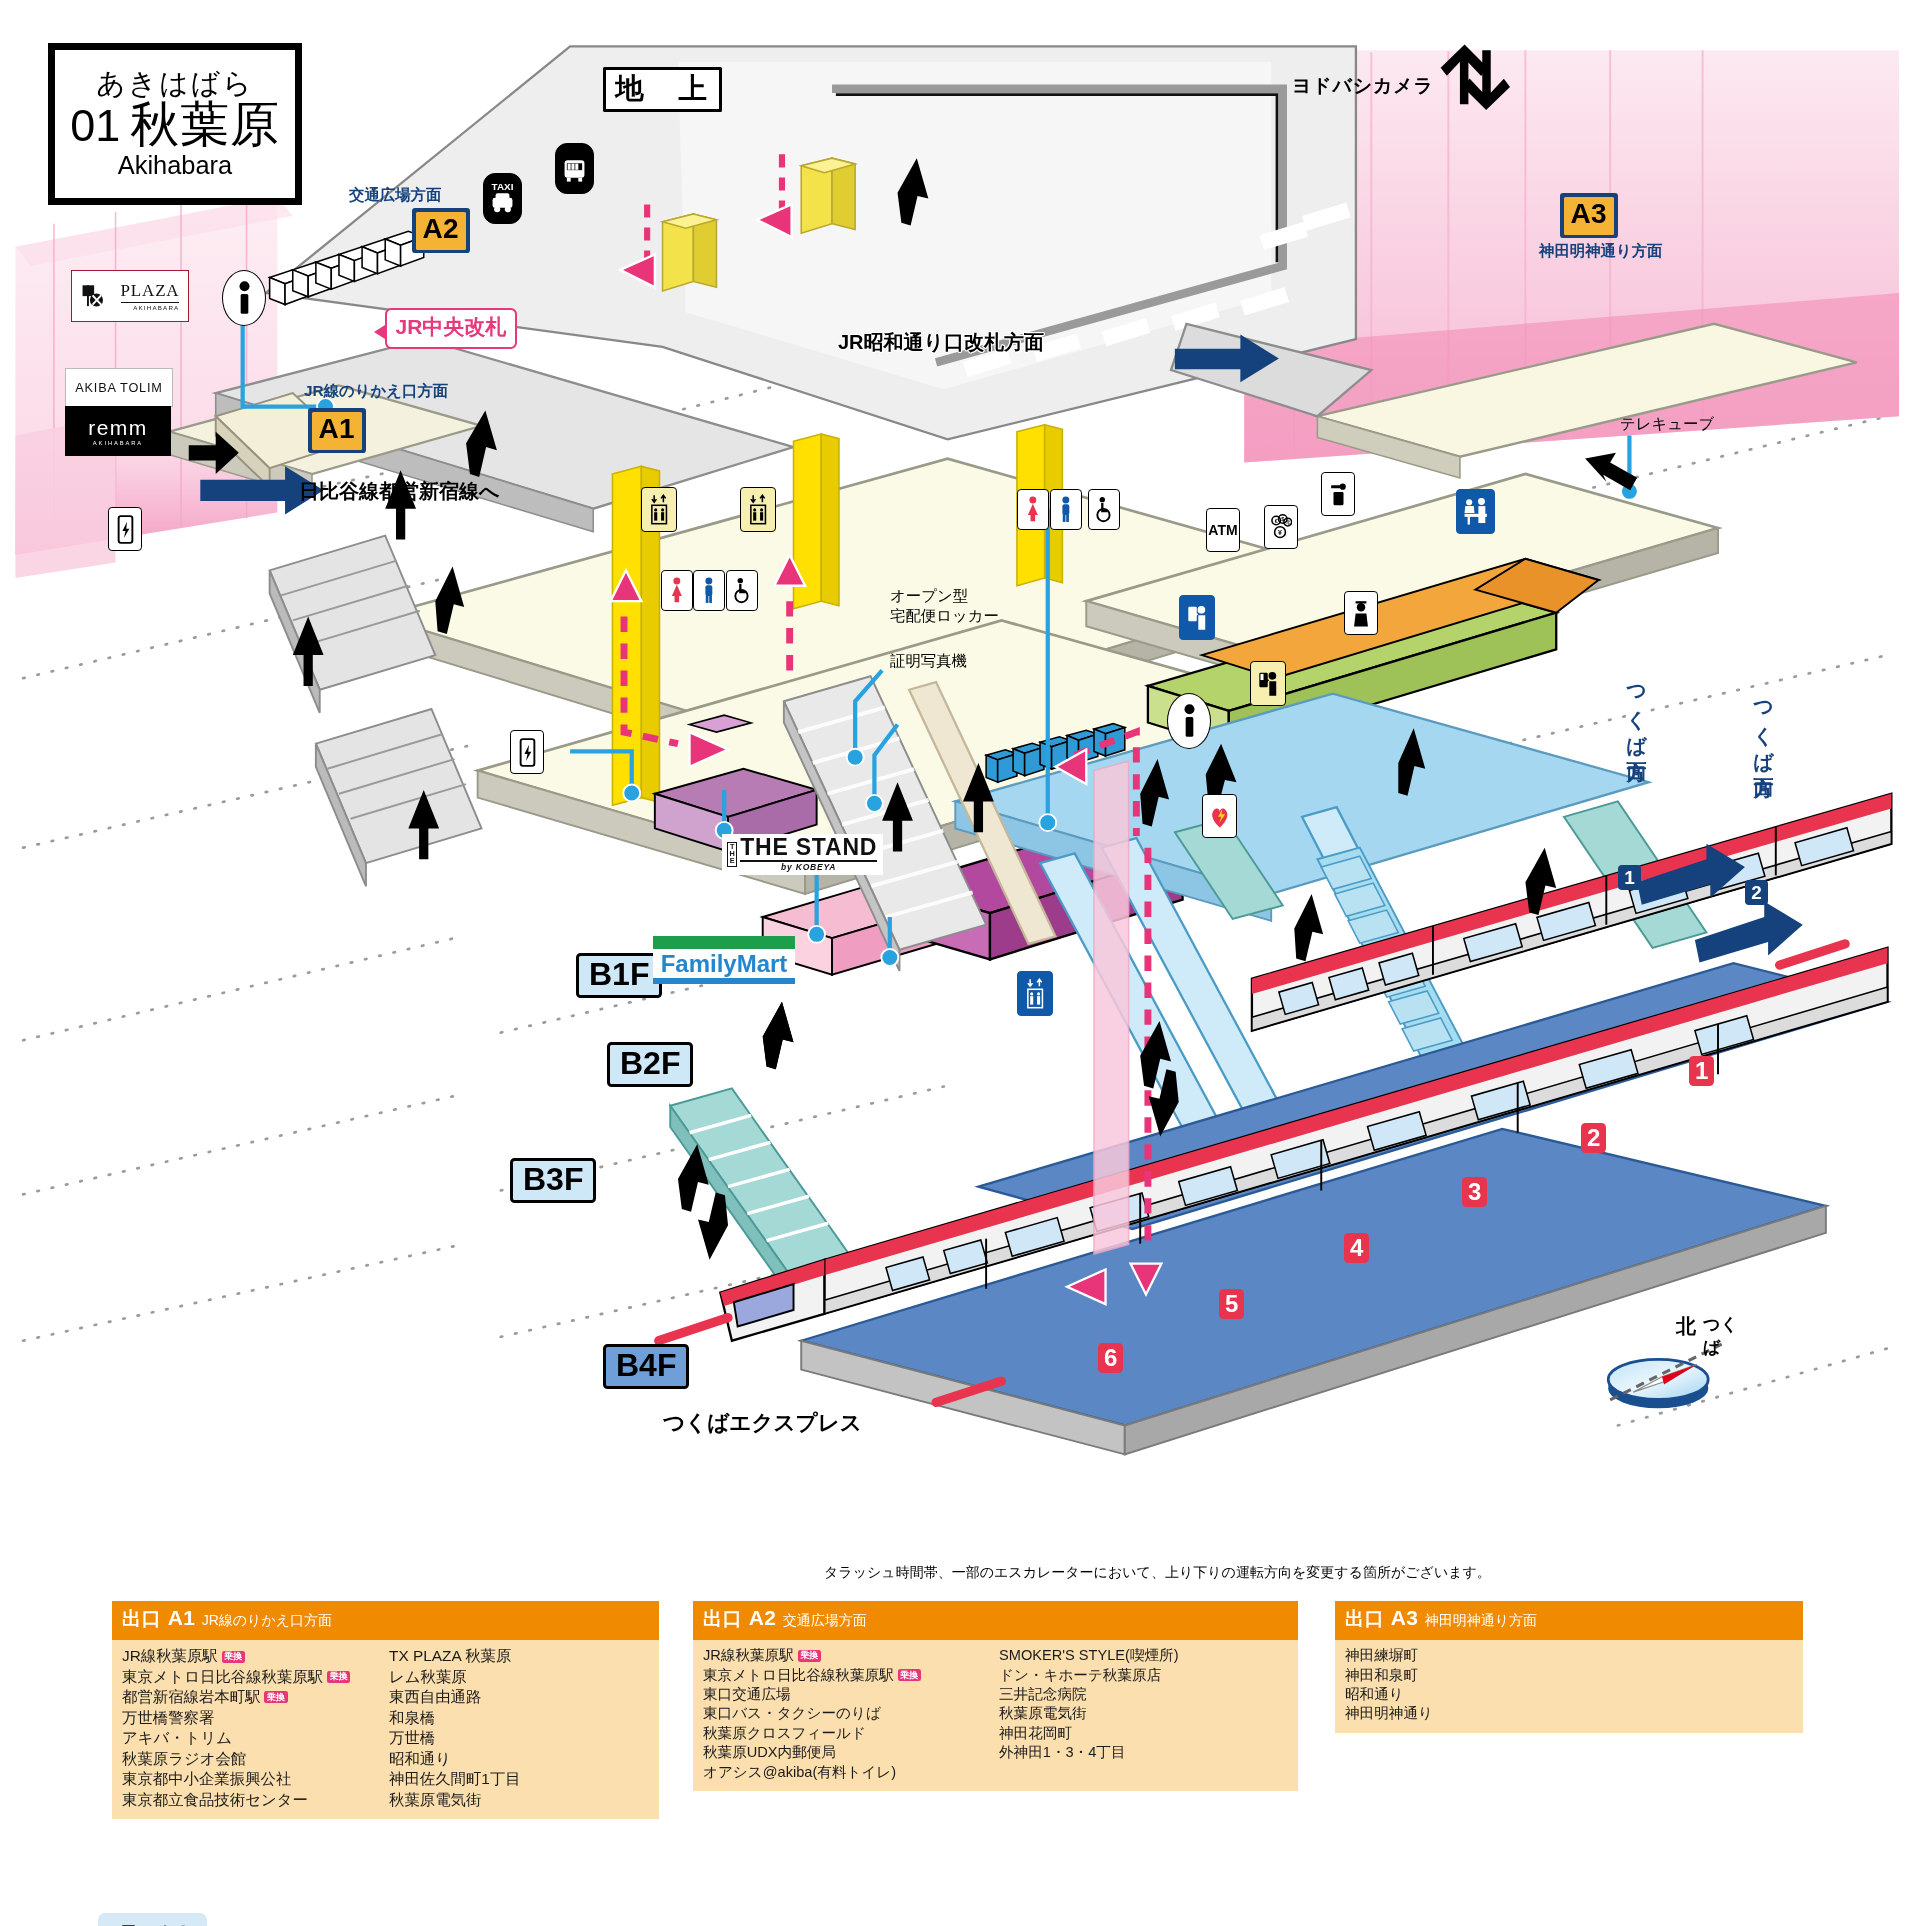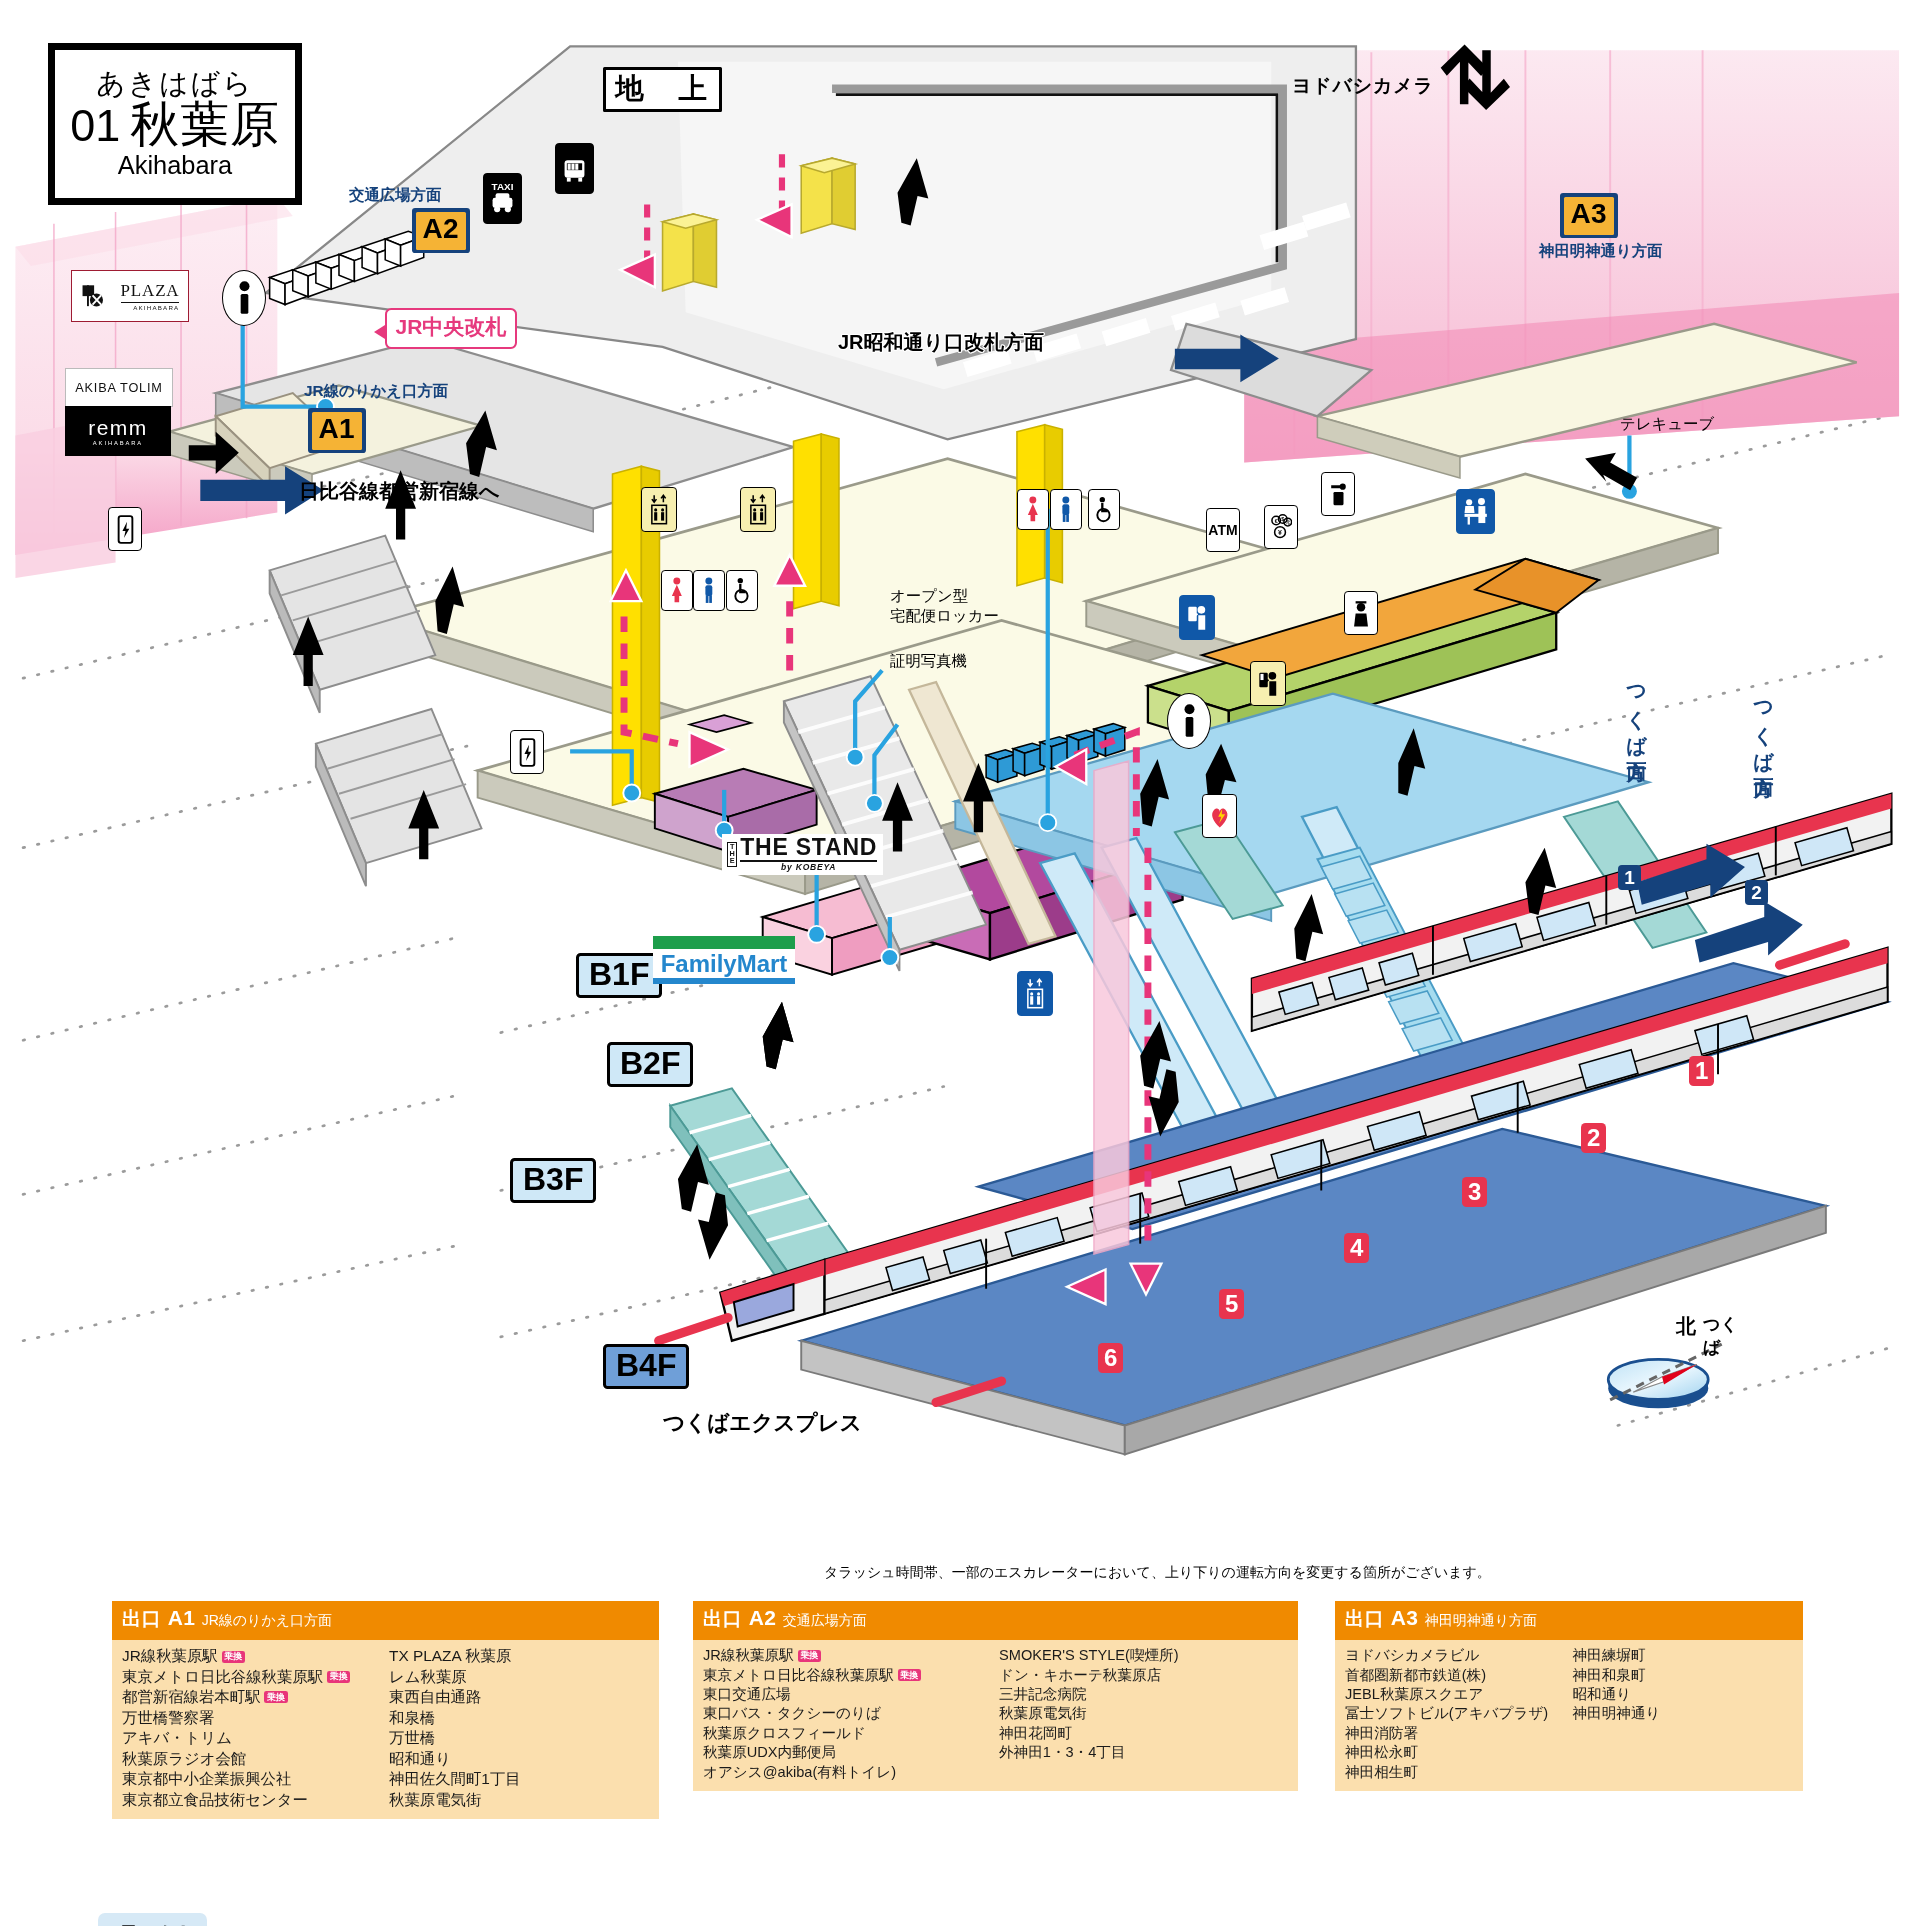--- a/index.html
+++ b/index.html
@@ -56,21 +56,21 @@
     font-size:21px;font-weight:700;padding:3.1px 8.5px 6.2px;white-space:nowrap;}
   #jr-central-gate::before{content:"";position:absolute;left:-13px;top:14.6px;
     border-top:7.7px solid transparent;border-bottom:7.7px solid transparent;border-right:11.6px solid #e6397d;}
 
   
   .pic{position:absolute;background:#fff;border:1.9px solid #000;border-radius:3.9px;
        display:flex;align-items:center;justify-content:center;z-index:54;
        font-size:13px;font-weight:700;color:#000;overflow:hidden;}
   .pic.blue{background:#1058a8;border-color:#1058a8;color:#fff;}
   .pic.cream{background:#f7efb0;border-color:#000;color:#000;}
-  .pic.black{background:#000;border-color:#000;color:#fff;}
+  .pic.black{background:#000;border-color:#000;color:#fff;border-radius:12px;}
   .pic.round{border-radius:50%;}
   .pic svg{display:block;}
 
   
   .vdir{position:absolute;writing-mode:vertical-rl;color:#15427c;font-weight:700;
         font-size:20px;letter-spacing:1.5px;z-index:55;}
   .platnum{position:absolute;background:#15427c;color:#fff;border-radius:3.9px;
         font-size:19px;font-weight:700;width:23px;height:25.4px;
         display:flex;align-items:center;justify-content:center;z-index:55;}
   .carnum{position:absolute;background:#e8344e;color:#fff;border-radius:4.6px;
@@ -906,29 +906,20 @@
 </div>
 
 <div class="exit-table" id="exit-a3">
   <div class="head">
     <span class="ttl">出口</span>
     <span class="code">A3</span>
     <span class="sub">神田明神通り方面</span>
   </div>
   <div class="body">
     <div class="col">
-      <div class="itm">ヨドバシカメラビル</div>
-      <div class="itm">首都圏新都市鉄道(株)</div>
-      <div class="itm">JEBL秋葉原スクエア</div>
-      <div class="itm">冨士ソフトビル(アキバプラザ)</div>
-      <div class="itm">神田消防署</div>
-      <div class="itm">神田松永町</div>
-      <div class="itm">神田相生町</div>
-    </div>
-    <div class="col">
       <div class="itm">神田練塀町</div>
       <div class="itm">神田和泉町</div>
       <div class="itm">昭和通り</div>
       <div class="itm">神田明神通り</div>
     </div>
   </div>
 </div>
 
 <div id="legend-title">凡 例</div>
 

